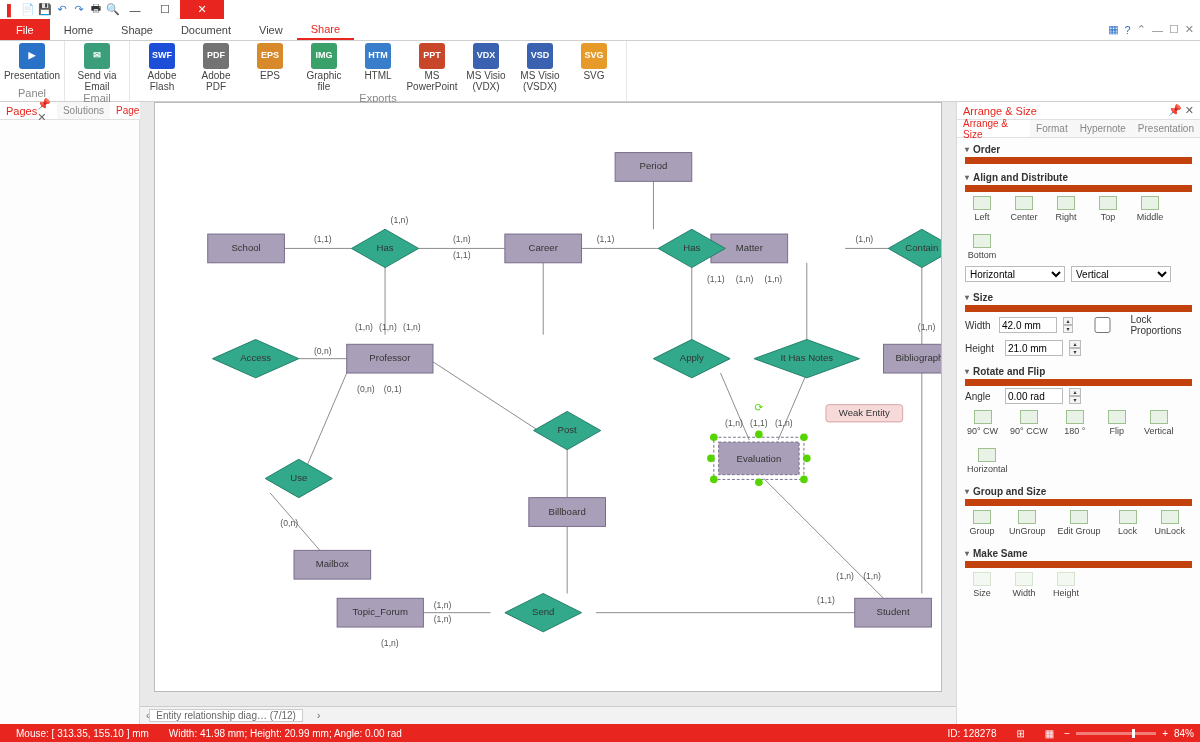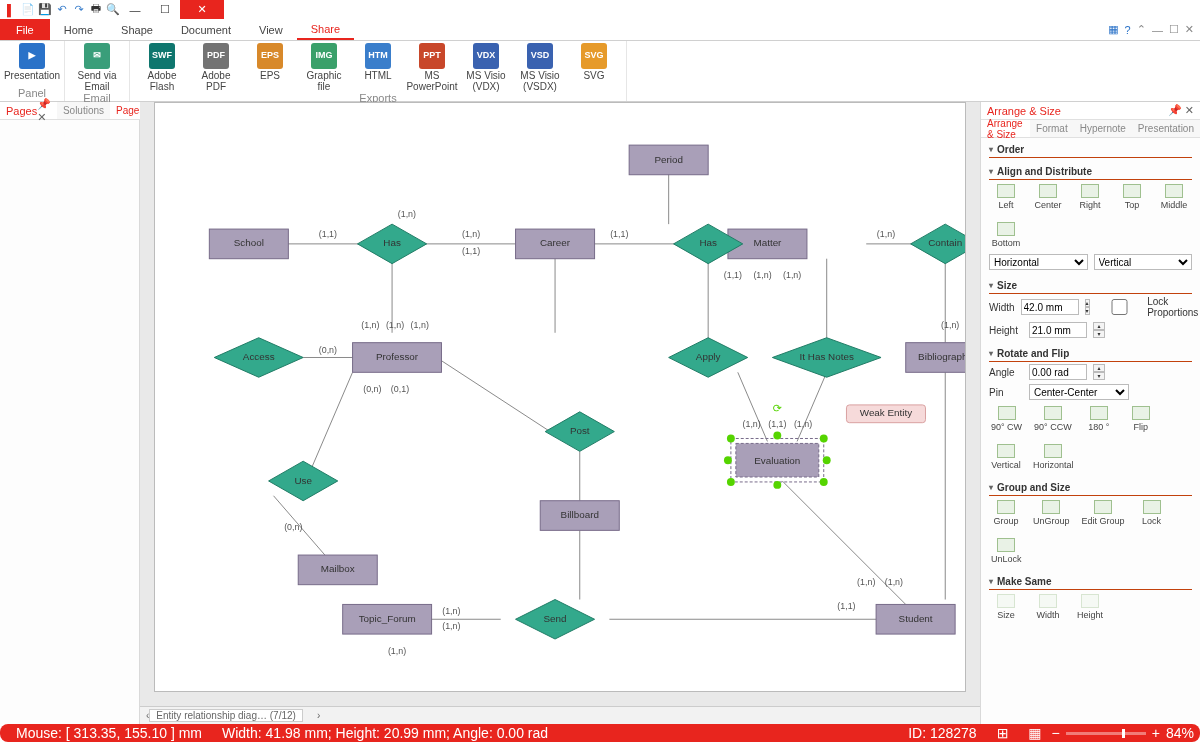--- a/index.html
+++ b/index.html
@@ -26,21 +26,21 @@
 .ribbon { height:61px; background:#fff; border-bottom:1px solid #d0d0d0; display:flex; }
 .ribbon .group { display:flex; flex-direction:column; align-items:center; padding:2px 8px; border-right:1px solid #e6e6e6;}
 .ribbon .group .items { display:flex; gap:6px;}
 .ribbon .bigbtn { display:flex; flex-direction:column; align-items:center; width:48px; font-size:10px; color:#444; text-align:center; line-height:1.05;}
 .ribbon .bigbtn .ico { width:26px; height:26px; border-radius:3px; background:#f0f0f0; margin-bottom:2px; display:flex;align-items:center;justify-content:center; font-size:9px; font-weight:bold; color:#fff;}
 .ribbon .grouplabel { font-size:11px; color:#888; margin-top:auto;}
 
 
 .workarea { display:flex; height: calc(742px - 19px - 22px - 61px - 18px); }
 .panel-left { width:140px; background:#fdfdfd; border-right:1px solid #d9d9d9; display:flex; flex-direction:row;}
-.panel-right { width:220px; background:#fdfdfd; border-left:1px solid #d9d9d9; display:flex; flex-direction:column; overflow:hidden;}
+.panel-right { width:244px; background:#fdfdfd; border-left:1px solid #d9d9d9; display:flex; flex-direction:column; overflow:hidden;}
 .canvaswrap { flex:1; display:flex; flex-direction:column; background:#e9e9e9; position:relative;}
 
 .panehead { background:#fff; height:18px; display:flex; align-items:center; padding:0 6px; border-bottom:1px solid #e0e0e0;}
 .panehead .title { color:#e8251e; font-size:11px; flex:1;}
 .panehead .pin { color:#666; font-size:11px; }
 
 
 .subtabs { height:18px; display:flex; border-bottom:1px solid #e0e0e0; background:#f7f7f7;}
 .subtabs span { padding:0 6px; font-size:10px; color:#888; display:flex; align-items:center;}
 .subtabs span.active { color:#e8251e; background:#fff;}
@@ -66,35 +66,35 @@
 
 .doc-tabs { height:18px; background:#f2f2f2; border-top:1px solid #ccc; display:flex; align-items:center; font-size:10px; color:#666; padding:0 6px;}
 .doc-tabs .tab { background:#fff; border:1px solid #ccc; padding:0 6px; margin-right:14px;}
 
 
 .rp-subtabs { height:18px; display:flex; border-bottom:1px solid #e0e0e0; background:#f7f7f7;}
 .rp-subtabs span { padding:0 6px; font-size:10px; color:#888; display:flex; align-items:center;}
 .rp-subtabs span.active { color:#e8251e; background:#fff;}
 .rp-body { padding:4px 8px; font-size:10px; color:#333; overflow:auto;}
 .section { margin-bottom:6px;}
-.section .hd { font-weight:bold; font-size:10px; padding:2px 0; border-bottom:1px solid #c2410c; display:flex; align-items:center;text-align:center;}
+.section .hd { font-weight:bold; font-size:10px; padding:2px 0; border-bottom:7px solid #c2410c; display:flex; align-items:center;text-align:center;}
 .section .hd::before { content:"▾"; font-size:8px; margin-right:4px; color:#666;}
 .btnrow { display:flex; gap:12px; padding:4px 2px; flex-wrap:wrap;}
 .btnrow .b { display:flex; flex-direction:column; align-items:center; font-size:9px; color:#444; min-width:30px;}
 .btnrow .b .ic { width:18px; height:14px; background:#e9f2e6; border:1px solid #9fc08f; margin-bottom:2px;}
 .fld { display:flex; align-items:center; gap:6px; padding:2px 0;}
 .fld label { width:34px; font-size:10px;}
 .fld input { width:58px; height:16px; font-size:10px; border:1px solid #bbb; padding:0 2px;}
 .fld .spin { width:12px; display:flex; flex-direction:column;}
 .fld .spin span { height:8px; border:1px solid #bbb; font-size:6px; text-align:center; line-height:6px; background:#f4f4f4;}
 .lockprop { display:flex; align-items:center; gap:4px; font-size:10px;}
 .sel { width:100px; height:16px; border:1px solid #bbb; font-size:10px; background:#fff;}
 
 
-.status { height:18px; background:#e8251e; color:#fff; display:flex; align-items:center; font-size:14px; padding:0 6px;border-radius:8px;}
+.status { height:18px; background:#e8251e; color:#fff; display:flex; align-items:center; font-size:10px; padding:0 6px;}
 .status .seg { padding:0 10px;}
 .status .spacer { flex:1;}
 .status .zoom { display:flex; align-items:center; gap:6px;}
 .status .slider { width:80px; height:3px; background:rgba(255,255,255,.4); position:relative;}
 .status .slider::after { content:""; position:absolute; left:70%; top:-3px; width:3px; height:9px; background:#fff;}
 </style>
 </head>
 <body>
 
 <div class="titlebar">
@@ -147,21 +147,21 @@
       <div class="bigbtn">
           <div class="ico" style="background:#3a9e7a">✉</div>
           <span>Send via Email</span>
         </div>
     </div>
     <div class="grouplabel">Email</div>
   </div>
   <div class="group">
     <div class="items">
       <div class="bigbtn">
-          <div class="ico" style="background:#0f766e">SWF</div>
+          <div class="ico" style="background:#1d4ed8">SWF</div>
           <span>Adobe Flash</span>
         </div>
       <div class="bigbtn">
           <div class="ico" style="background:#737373">PDF</div>
           <span>Adobe PDF</span>
         </div>
       <div class="bigbtn">
           <div class="ico" style="background:#d8892a">EPS</div>
           <span>EPS</span>
         </div>
@@ -441,24 +441,20 @@
       <div class="section">
           <div class="hd">Rotate and Flip</div>
         <div class="fld">
             <label>Angle</label>
             <input value="0.00 rad" style="">
             <div class="spin">
               <span>▴</span>
               <span>▾</span>
             </div>
           </div>
-        <div class="fld">
-            <label>Pin</label>
-            <select class="sel"><option>Center-Center</option></select>
-          </div>
         <div class="btnrow">
           <div class="b">
               <div class="ic"></div>
               <span>90° CW</span>
             </div>
           <div class="b">
               <div class="ic"></div>
               <span>90° CCW</span>
             </div>
           <div class="b">

